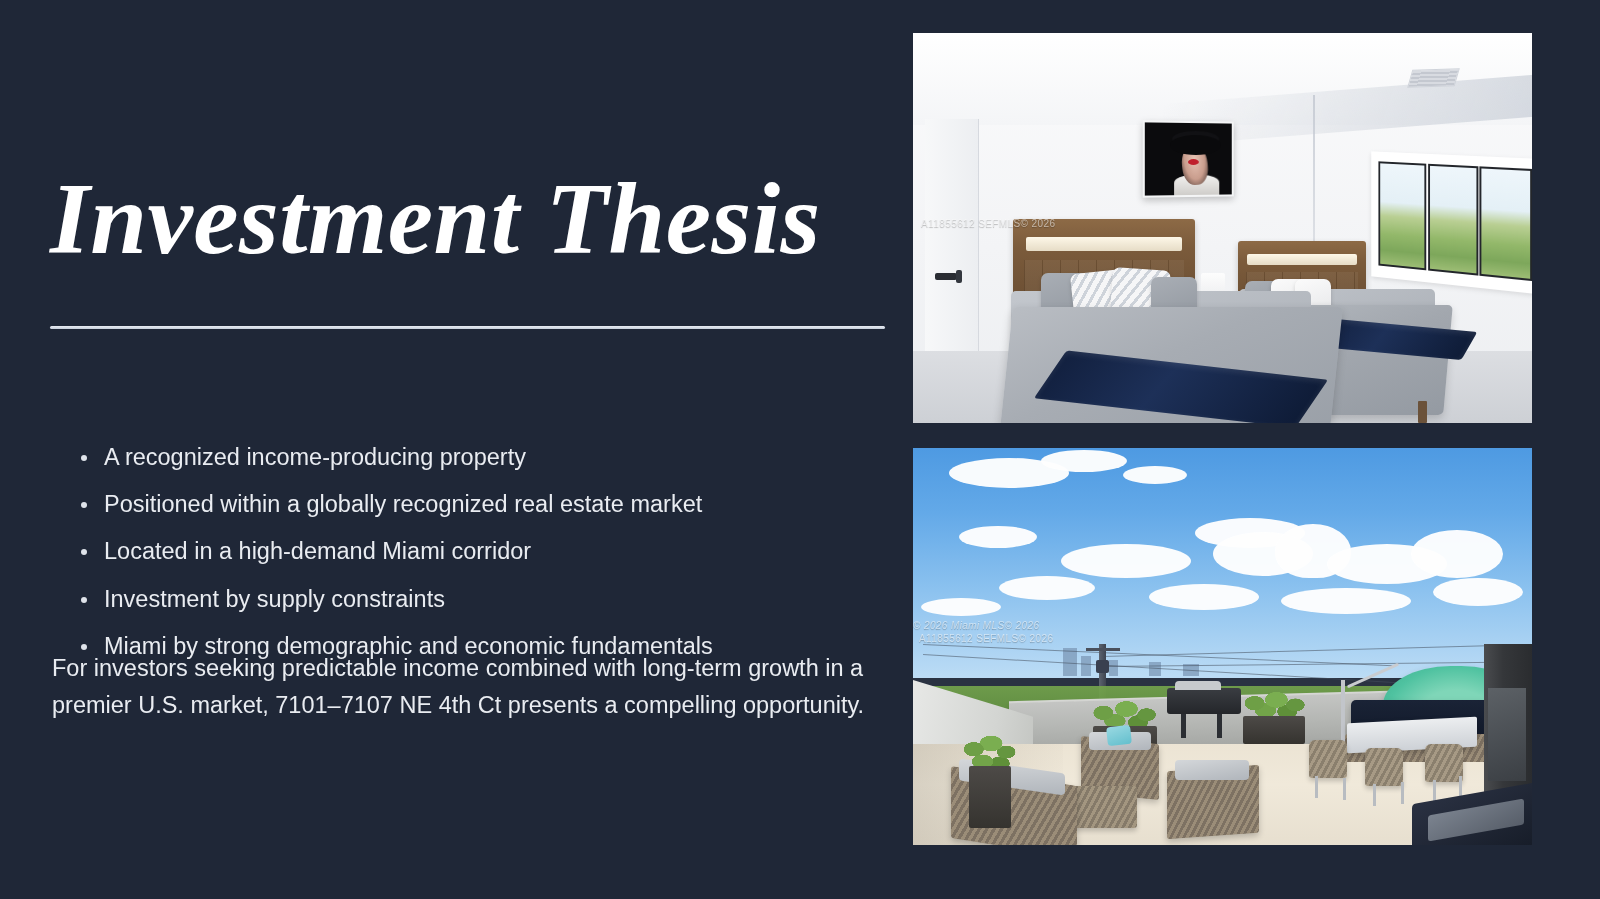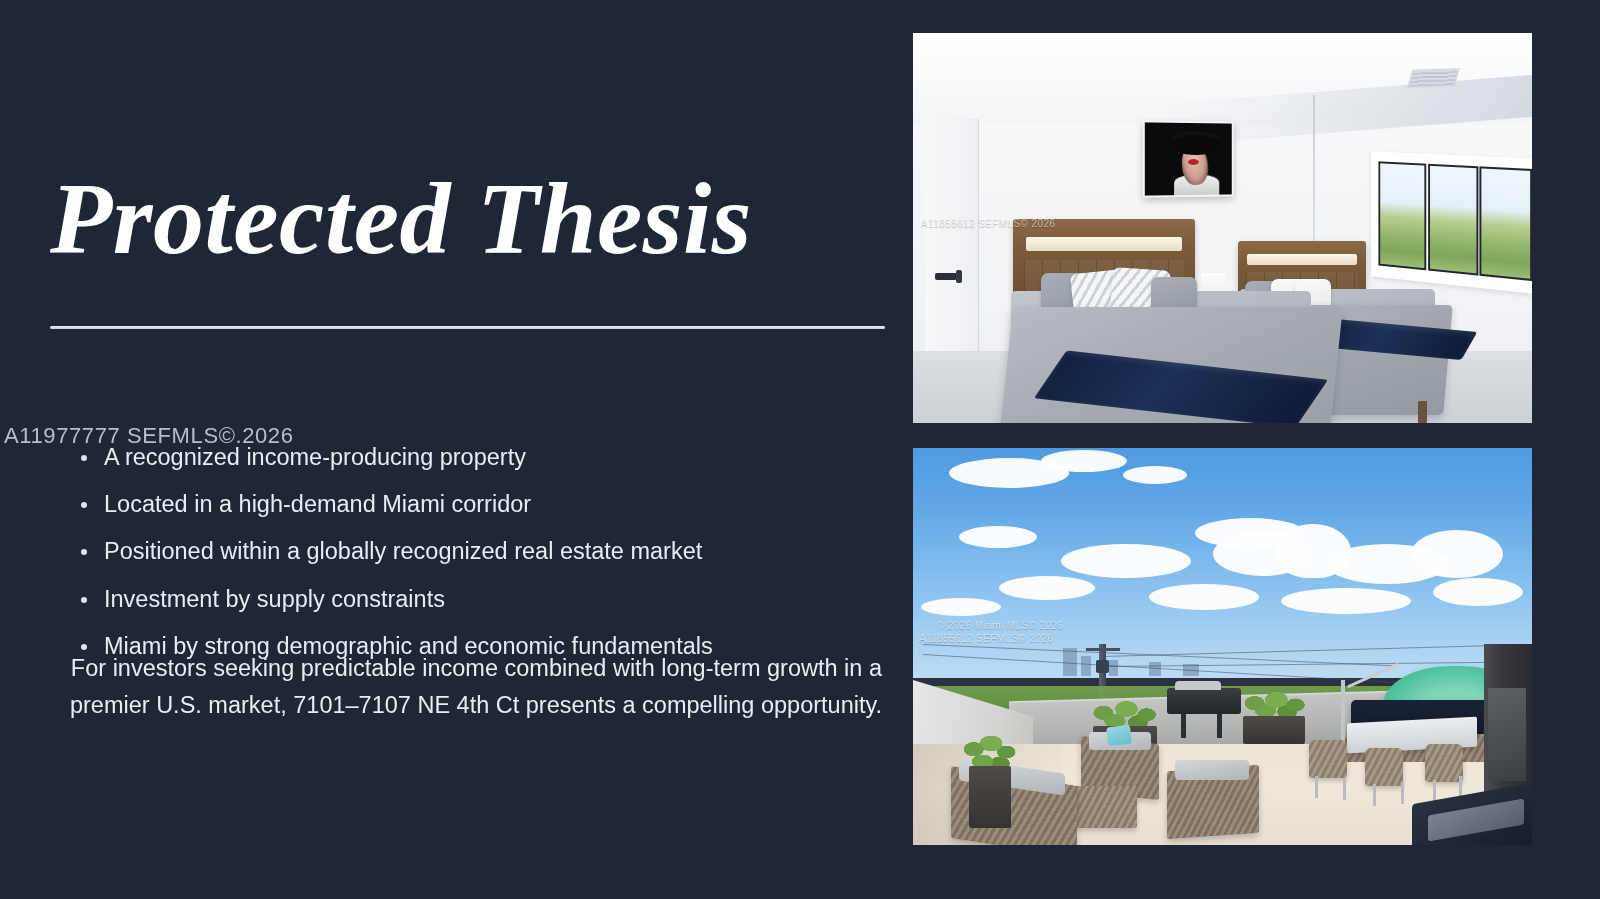--- a/index.html
+++ b/index.html
@@ -39,21 +39,21 @@
     position:relative; padding-left:26px;
     font-size:23.5px; line-height:1.52; color:#e9ecf1;
     margin-bottom:11.5px; white-space:nowrap;
   }
   .bullets li .bul{
     position:absolute; left:3px; top:50%; transform:translateY(-50%);
     width:6px; height:6px; border-radius:50%; background:#dfe3ea;
   }
   .closing{
     position:absolute; left:52px; top:650px; width:830px;
-    font-size:23.5px; line-height:1.58; color:#e9ecf1;text-align:right;
+    font-size:23.5px; line-height:1.58; color:#e9ecf1;
   }
 
   
   .slide-watermark{
     position:absolute; left:4px; top:423px;
     font-size:22px; letter-spacing:0.6px;
     color:#cdd3dc; opacity:.88;
     font-family:"Liberation Sans", sans-serif;
     white-space:nowrap; pointer-events:none;
   }
@@ -471,51 +471,50 @@
     position:absolute; left:0; top:300px; width:74px; height:40px;
     background:linear-gradient(170deg,#9aa0a4,#7d8388);
     transform:skewY(14deg); transform-origin:left top; opacity:.85;
   }
 </style>
 </head>
 <body>
 
 <div class="left-col">
 
-  <h1 class="slide-title">Protected Thesis</h1>
+  <h1 class="slide-title">Investment Thesis</h1>
 
   <div class="title-rule"></div>
 
 
   <ul class="bullets">
     <li>
       <span class="bul"></span>
       <span>A recognized income-producing property</span>
     </li>
     <li>
       <span class="bul"></span>
-      <span>Located in a high-demand Miami corridor</span>
+      <span>Positioned within a globally recognized real estate market</span>
     </li>
     <li>
       <span class="bul"></span>
-      <span>Positioned within a globally recognized real estate market</span>
+      <span>Located in a high-demand Miami corridor</span>
     </li>
     <li>
       <span class="bul"></span>
       <span>Investment by supply constraints</span>
     </li>
     <li>
       <span class="bul"></span>
       <span>Miami by strong demographic and economic fundamentals</span>
     </li>
   </ul>
 
   <p class="closing">For investors seeking predictable income combined with long-term growth in a premier U.S. market, 7101–7107 NE 4th Ct presents a compelling opportunity.</p>
 
-  <div class="slide-watermark">A11977777  SEFMLS©.2026</div>
 </div>
 
 <div class="photo" id="photo-bedroom">
   <div class="bd-wall"></div>
   <div class="bd-ceil"></div>
   <div class="bd-ceil-edge"></div>
   <div class="bd-corner"></div>
   <div class="bd-vent"></div>
 
   <div class="bd-door"></div>
@@ -645,15 +644,15 @@
   <div class="cush" id="c1"></div>
   <div class="accent" id="a1"></div>
 
   <div class="shrub" id="sh-a"></div>
   <div class="planter" id="pl-a"></div>
 
   <div class="rightwall"></div>
   <div class="daybed"></div>
   <div class="daybed-cush"></div>
 
-  <div class="ph-wm" style="left:24px; top:172px;">© 2026 Miami MLS© 2026</div>
+  <div class="ph-wm" style="left:0; top:172px;font-style:italic;">© 2026 Miami MLS© 2026</div>
   <div class="ph-wm" style="left:6px; top:185px;">A11855612  SEFMLS© 2026</div>
 </div>
 
 </body></html>

